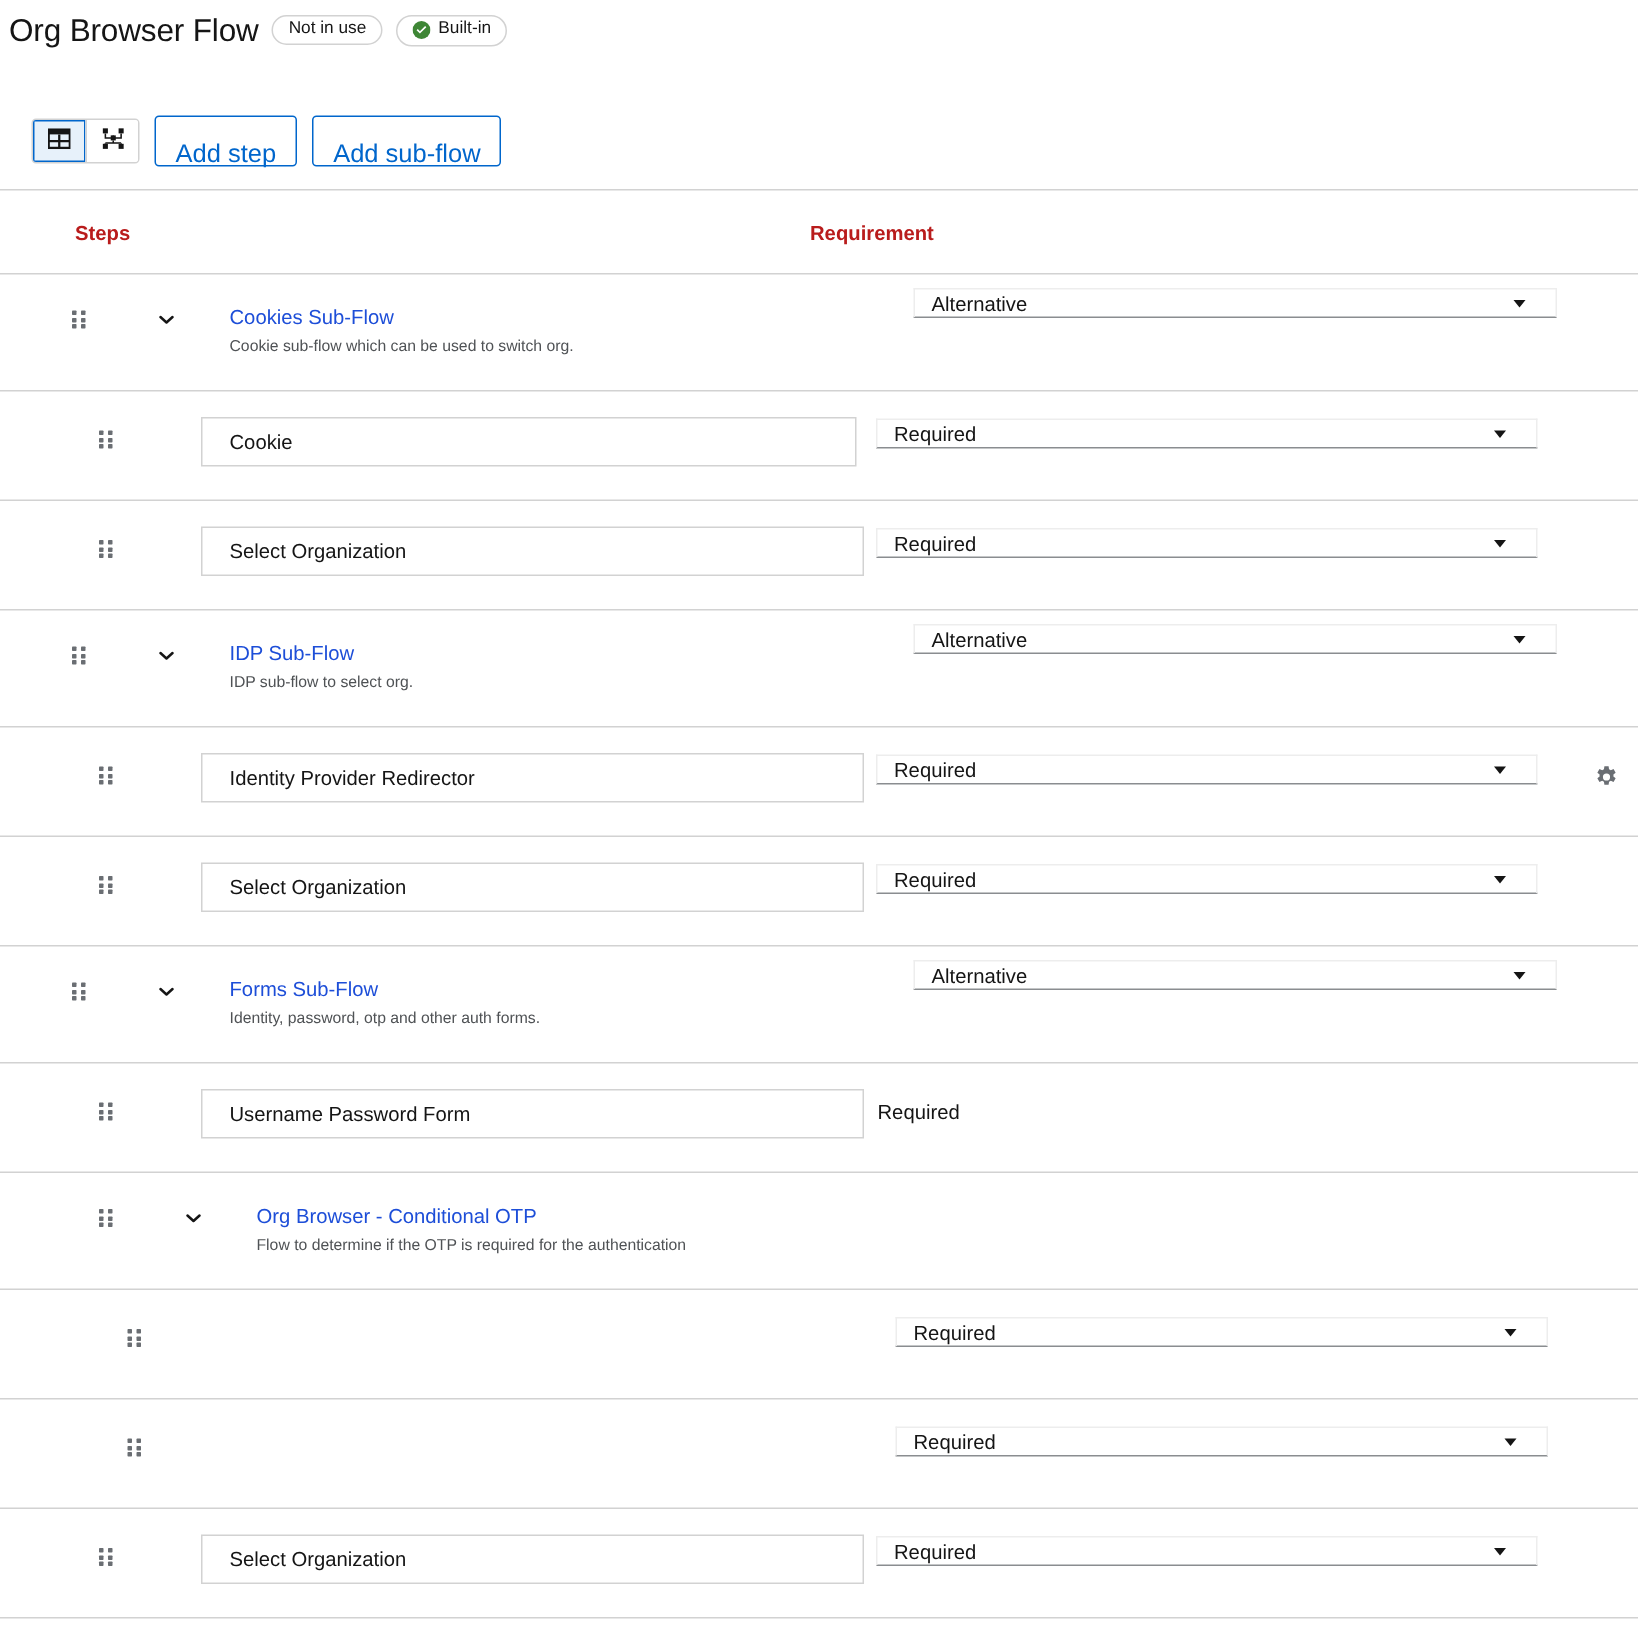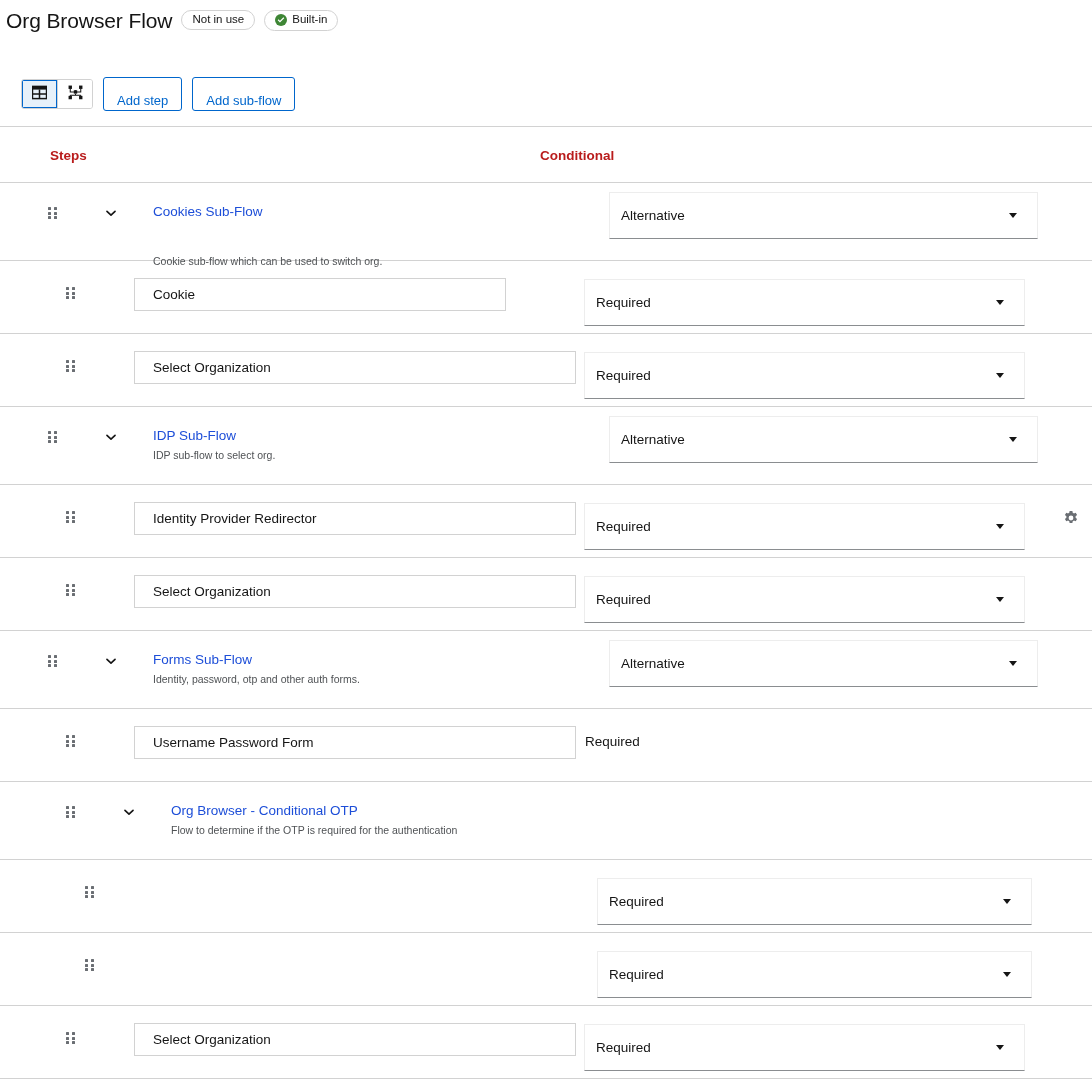--- a/index.html
+++ b/index.html
@@ -74,21 +74,21 @@
     box-shadow: inset 0 0 0 1px #0066cc;
   }
   .toggle-btn + .toggle-btn { border-left: 1px solid #d2d2d2; }
 
   .btn-secondary {
     height: 30px;
     border: 1px solid #0066cc;
     border-radius: 3px;
     background: #ffffff;
     color: #0066cc;
-    font-size: 13px;
+    font-size: 17px;
     font-family: "Liberation Sans", sans-serif;
     padding: 16px 13px;
     cursor: pointer;
     white-space: nowrap;
     line-height: 1;
   }
 
   
   .flow-table { width: 1092px; margin-top: 17px; }
   .table-head {
@@ -160,21 +160,21 @@
     display: flex;
     align-items: center;
     padding-left: 18px;
     font-size: 13.5px;
     color: #151515;
     white-space: nowrap;
   }
 
   .req-select {
     position: absolute;
-    height: 47px;
+    height: 20px;
     background: #ffffff;
     border: 1px solid #ededed;
     border-bottom: 1px solid #8a8d90;
     display: flex;
     align-items: center;
     padding: 0 20px 0 11px;
     font-size: 13.5px;
     color: #151515;
     cursor: pointer;
     justify-content: space-between;
@@ -246,52 +246,52 @@
     </button>
   </div>
 
   <button class="btn-secondary">Add step</button>
   <button class="btn-secondary">Add sub-flow</button>
 </div>
 
 <div class="flow-table">
   <div class="table-head">
     <div class="th th-steps">Steps</div>
-    <div class="th th-req">Conditional</div>
+    <div class="th th-req">Requirement</div>
   </div>
   <div id="rows-container">
       <div class="row sub">
         <div class="grip" style="left: 48px; top: 24px;">
           <i></i>
           <i></i>
           <i></i>
           <i></i>
           <i></i>
           <i></i>
         </div>
         <div class="chevron" style="left: 104px; top: 23px;"><svg width="14" height="14" viewBox="0 0 16 16">
             <path d="M3.4 6.1 8 10.3l4.6-4.2" fill="none" stroke="#151515" stroke-width="1.9" stroke-linecap="round" stroke-linejoin="round"></path>
           </svg></div>
         <div class="sub-title" style="left: 153px; top: 21px;">Cookies Sub-Flow</div>
-        <div class="sub-desc" style="left: 153px; top: 42px; margin-top: 30px;">Cookie sub-flow which can be used to switch org.</div>
+        <div class="sub-desc" style="left: 153px; top: 42px;">Cookie sub-flow which can be used to switch org.</div>
         <div class="req-select" style="left: 609px; width: 429px; top: 9px;">
           <span>Alternative</span>
           <span class="caret"></span>
         </div>
       </div>
       <div class="row step">
         <div class="grip" style="left: 66px; top: 26px;">
           <i></i>
           <i></i>
           <i></i>
           <i></i>
           <i></i>
           <i></i>
         </div>
-        <div class="name-box" style="left: 134px; width: 372px; top: 17px;">Cookie</div>
+        <div class="name-box" style="left: 134px; width: 437px; top: 17px;">Cookie</div>
         <div class="req-select" style="left: 584px; width: 441px; top: 18px;">
           <span>Required</span>
           <span class="caret"></span>
         </div>
       </div>
       <div class="row step">
         <div class="grip" style="left: 66px; top: 26px;">
           <i></i>
           <i></i>
           <i></i>

